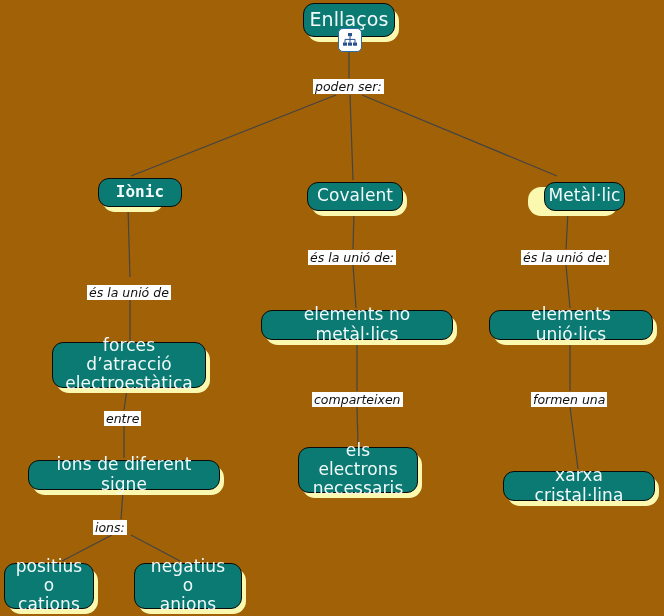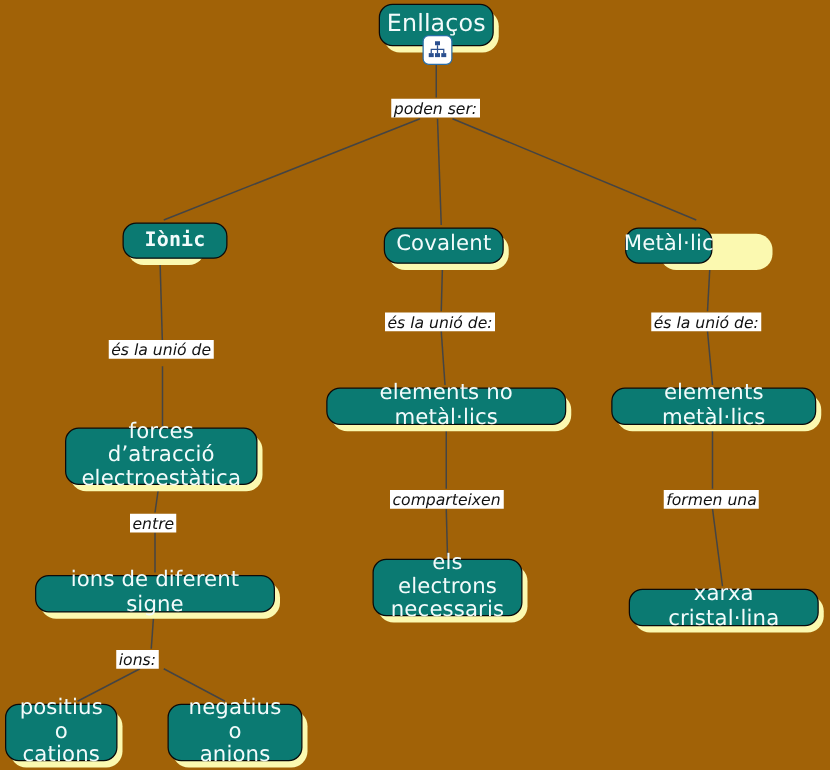--- a/index.html
+++ b/index.html
@@ -123,37 +123,37 @@
       <div class="halo" style="left: 302px; top: 452px; width: 120px; height: 46px; background: rgb(251, 249, 176);"></div>
       <div class="halo" style="left: 32px; top: 465px; width: 192px; height: 30px; background: rgb(251, 249, 176);"></div>
       <div class="halo" style="left: 507px; top: 476px; width: 152px; height: 30px; background: rgb(251, 249, 176);"></div>
       <div class="halo" style="left: 8px; top: 568px; width: 90px; height: 46px; background: rgb(251, 249, 176);"></div>
       <div class="halo" style="left: 138px; top: 568px; width: 108px; height: 46px; background: rgb(251, 249, 176);"></div>
     </div>
   <div id="node-layer">
       <div class="node" style="left: 303px; top: 3px; width: 92px; height: 34px; font-size: 19px; background: rgb(11, 122, 114); border-color: rgb(10, 10, 10); color: rgb(242, 251, 251);">Enllaços</div>
       <div class="node mono" style="left: 98px; top: 178px; width: 84px; height: 29px; font-size: 16px; background: rgb(11, 122, 114); border-color: rgb(10, 10, 10); color: rgb(242, 251, 251);">Iònic</div>
       <div class="node" style="left: 307px; top: 182px; width: 96px; height: 29px; font-size: 17px; background: rgb(11, 122, 114); border-color: rgb(10, 10, 10); color: rgb(242, 251, 251);">Covalent</div>
-      <div class="node" style="left: 500px; top: 182px; width: 70px; height: 29px; font-size: 17px; background: rgb(11, 122, 114); border-color: rgb(10, 10, 10); color: rgb(242, 251, 251);">Metàl·lic</div>
+      <div class="node" style="left: 544px; top: 182px; width: 81px; height: 29px; font-size: 17px; background: rgb(11, 122, 114); border-color: rgb(10, 10, 10); color: rgb(242, 251, 251);">Metàl·lic</div>
       <div class="node" style="left: 261px; top: 310px; width: 192px; height: 30px; font-size: 17px; background: rgb(11, 122, 114); border-color: rgb(10, 10, 10); color: rgb(242, 251, 251);">elements no metàl·lics</div>
-      <div class="node" style="left: 489px; top: 310px; width: 164px; height: 30px; font-size: 17px; background: rgb(11, 122, 114); border-color: rgb(10, 10, 10); color: rgb(242, 251, 251);">elements metàl·lics</div>
+      <div class="node" style="left: 489px; top: 310px; width: 164px; height: 30px; font-size: 17px; background: rgb(11, 122, 114); border-color: rgb(10, 10, 10); color: rgb(242, 251, 251);">elements unió·lics</div>
       <div class="node" style="left: 52px; top: 342px; width: 154px; height: 46px; font-size: 17px; background: rgb(11, 122, 114); border-color: rgb(10, 10, 10); color: rgb(242, 251, 251);">forces d’atracció
 electroestàtica</div>
       <div class="node" style="left: 298px; top: 447px; width: 120px; height: 46px; font-size: 17px; background: rgb(11, 122, 114); border-color: rgb(10, 10, 10); color: rgb(242, 251, 251);">els electrons
 necessaris</div>
       <div class="node" style="left: 28px; top: 460px; width: 192px; height: 30px; font-size: 17px; background: rgb(11, 122, 114); border-color: rgb(10, 10, 10); color: rgb(242, 251, 251);">ions de diferent signe</div>
       <div class="node" style="left: 503px; top: 471px; width: 152px; height: 30px; font-size: 17px; background: rgb(11, 122, 114); border-color: rgb(10, 10, 10); color: rgb(242, 251, 251);">xarxa cristal·lina</div>
       <div class="node" style="left: 4px; top: 563px; width: 90px; height: 46px; font-size: 17px; background: rgb(11, 122, 114); border-color: rgb(10, 10, 10); color: rgb(242, 251, 251);">positius o
 cations</div>
       <div class="node" style="left: 134px; top: 563px; width: 108px; height: 46px; font-size: 17px; background: rgb(11, 122, 114); border-color: rgb(10, 10, 10); color: rgb(242, 251, 251);">negatius o
 anions</div>
     </div>
   <div id="label-layer">
       <div class="link-label" style="background: rgb(255, 255, 255); left: 313px; top: 79px;">poden ser:</div>
-      <div class="link-label" style="background: rgb(255, 255, 255); left: 87px; top: 272px;">és la unió de</div>
+      <div class="link-label" style="background: rgb(255, 255, 255); left: 87px; top: 285px;">és la unió de</div>
       <div class="link-label" style="background: rgb(255, 255, 255); left: 308px; top: 250px;">és la unió de:</div>
       <div class="link-label" style="background: rgb(255, 255, 255); left: 521px; top: 250px;">és la unió de:</div>
       <div class="link-label" style="background: rgb(255, 255, 255); left: 312px; top: 392px;">comparteixen</div>
       <div class="link-label" style="background: rgb(255, 255, 255); left: 531px; top: 392px;">formen una</div>
       <div class="link-label" style="background: rgb(255, 255, 255); left: 104px; top: 411px;">entre</div>
       <div class="link-label" style="background: rgb(255, 255, 255); left: 93px; top: 520px;">ions:</div>
     </div>
 
   <div class="root-icon" id="root-icon" style="left: 338px; top: 28px; border-color: rgb(42, 110, 168);">
     <svg width="16" height="16" viewBox="0 0 16 16" aria-hidden="true">

